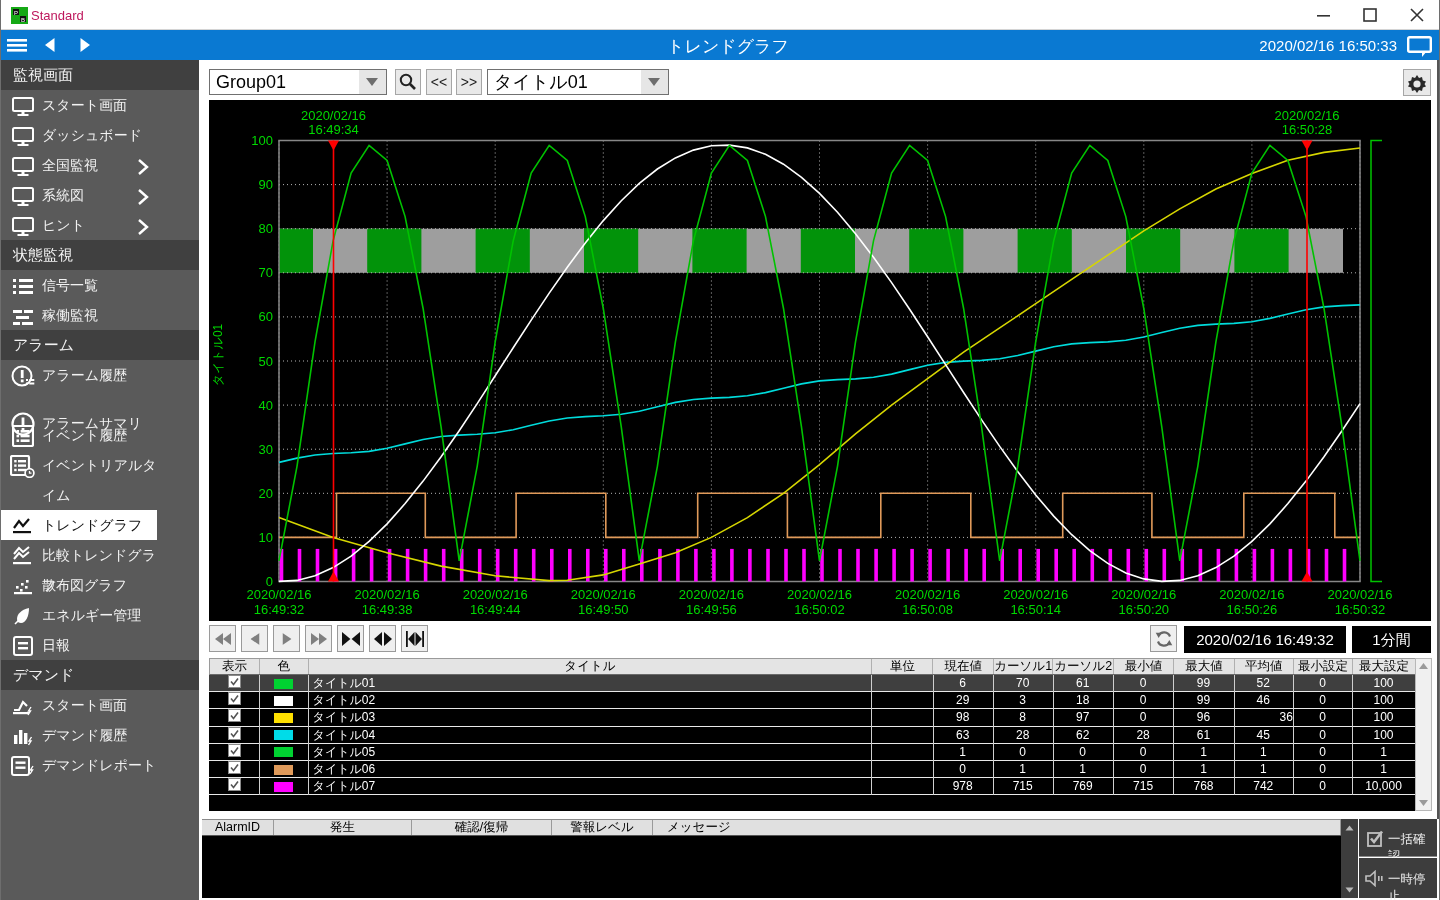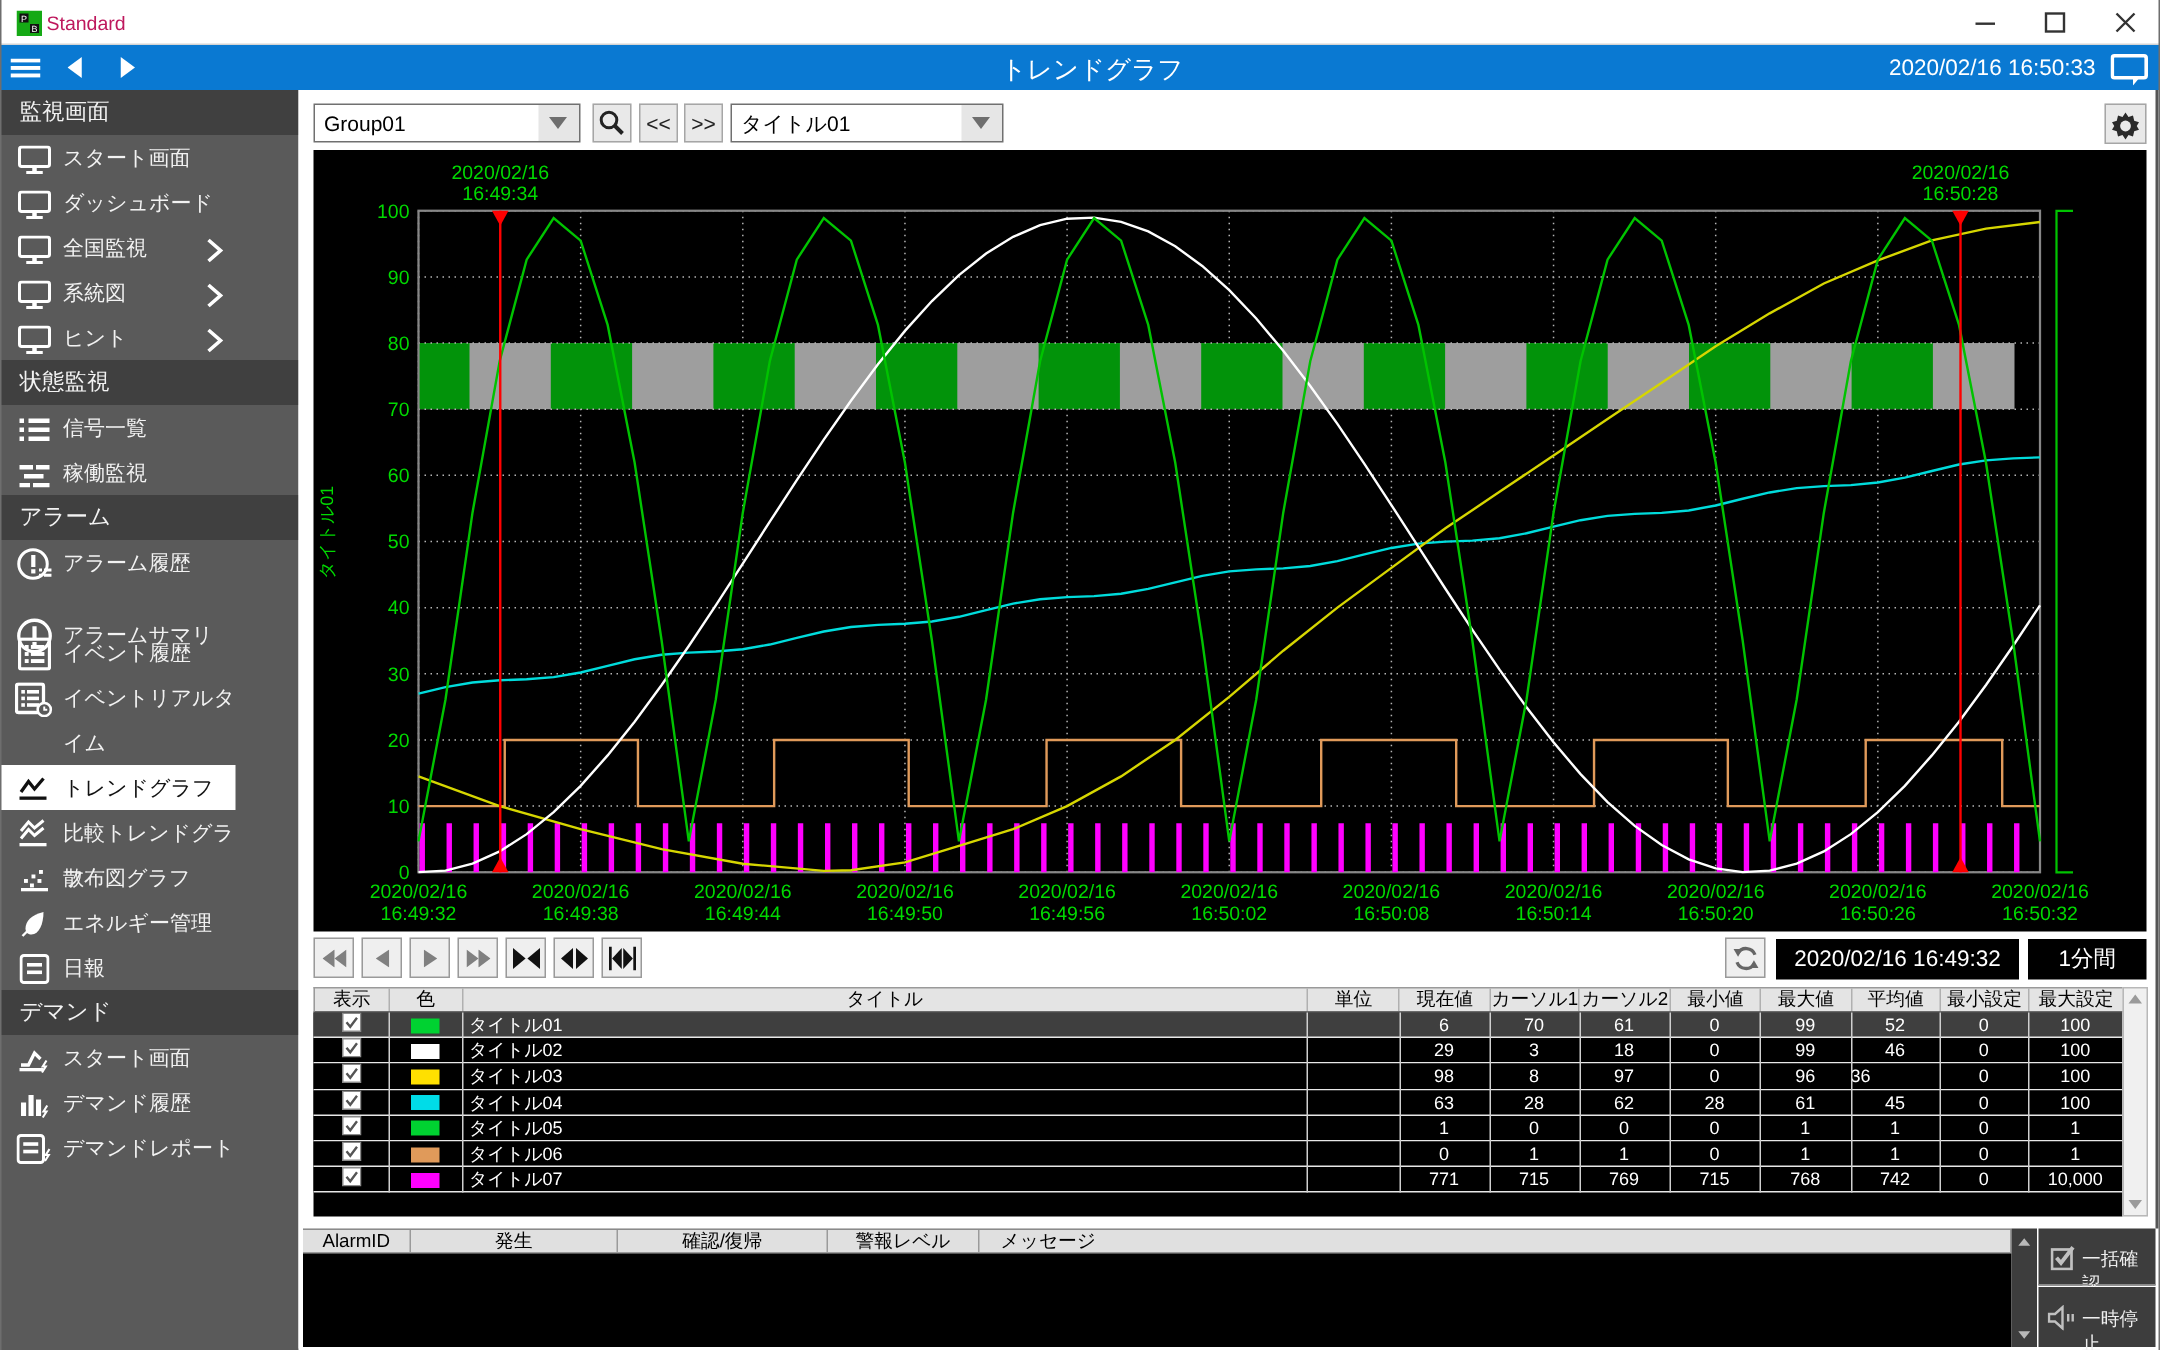--- a/index.html
+++ b/index.html
@@ -14,21 +14,21 @@
 #side {left:0;top:60px;width:199px;height:840px;background:#5a5a5a;overflow:hidden}
 .shead {position:absolute;left:0;width:199px;height:30px;background:#404040;color:#f2f2f2;font-size:15px;line-height:30px;padding-left:13px}
 .sitem {position:absolute;left:0;width:157px;height:30px;color:#f2f2f2;font-size:14px;line-height:30px}
 .sitem.sel {background:#fff;color:#111}
 .sic {position:absolute;left:10px;top:50%;transform:translateY(-50%);width:25px;text-align:center}
 .sic svg {vertical-align:middle}
 .slb {position:absolute;left:42px;top:0}
 .sarr {position:absolute;right:8px;top:6px}
 
 #main {left:199px;top:60px;width:1241px;height:840px;background:#fff}
-.combo {position:absolute;height:26px;background:#fff;border:1px solid #707070;font-size:14px;color:#000;line-height:24px;padding-left:6px}
+.combo {position:absolute;height:26px;background:#fff;border:1px solid #707070;font-size:18px;color:#000;line-height:24px;padding-left:6px}
 .combo .dar {position:absolute;right:0;top:0;width:27px;height:24px;background:#e6e6e6}
 .combo .dar:after {content:'';position:absolute;left:7px;top:8px;width:0;height:0;border-left:6.5px solid transparent;border-right:6.5px solid transparent;border-top:8px solid #6e6e6e}
 .sqbtn {position:absolute;width:26px;height:26px;background:#e9e9e9;border:1px solid #a6a6a6;text-align:center;font-size:13px;line-height:24px;color:#222}
 
 #chart {left:209px;top:100px;width:1222px;height:521px;background:#000}
 
 .nbtn {position:absolute;top:625px;width:27px;height:27px;background:#efefef;border:1px solid #9a9a9a}
 .nbtn svg {position:absolute;left:50%;top:50%;transform:translate(-50%,-50%)}
 .blackbox {position:absolute;top:626px;height:27px;background:#000;color:#fff;font-size:15px;text-align:center;line-height:27px}
 
@@ -590,21 +590,21 @@
           <path d="M3 6.5 L5.5 9.5 L10 3.5" fill="none" stroke="#555" stroke-width="1.6"></path>
         </svg></div>
       <div class="td" style="left:50px;width:48.6px"><span class="sw" style="background:#ffe000"></span></div>
       <div class="td tl" style="left:98.6px;width:563.7px">タイトル03</div>
       <div class="td" style="left:662.3px;width:61.2px"></div>
       <div class="td" style="left:723.5px;width:60.4px;text-align:center">98</div>
       <div class="td" style="left:783.9px;width:59.6px;text-align:center">8</div>
       <div class="td" style="left:843.5px;width:60.4px;text-align:center">97</div>
       <div class="td" style="left:903.9px;width:60.4px;text-align:center">0</div>
       <div class="td" style="left:964.3px;width:60.4px;text-align:center">96</div>
-      <div class="td" style="left:1024.7px;width:59.2px;text-align:left">36</div>
+      <div class="td" style="left:1024.7px;width:59.2px;text-align:right">36</div>
       <div class="td" style="left:1083.9px;width:59.2px;text-align:center">0</div>
       <div class="td" style="left:1143.1px;width:62.8px;text-align:center">100</div>
     </div>
     <div class="tr" style="top:51.6px;background:#000">
       <div class="td" style="left:0;width:50px;text-align:center"><svg width="13" height="13" viewBox="0 0 13 13">
           <rect x="0.5" y="0.5" width="12" height="12" fill="#fff" stroke="#8a8a8a"></rect>
           <path d="M3 6.5 L5.5 9.5 L10 3.5" fill="none" stroke="#555" stroke-width="1.6"></path>
         </svg></div>
       <div class="td" style="left:50px;width:48.6px"><span class="sw" style="background:#00dce8"></span></div>
       <div class="td tl" style="left:98.6px;width:563.7px">タイトル04</div>
@@ -653,21 +653,21 @@
       <div class="td" style="left:1143.1px;width:62.8px;text-align:center">1</div>
     </div>
     <div class="tr" style="top:103.2px;background:#000">
       <div class="td" style="left:0;width:50px;text-align:center"><svg width="13" height="13" viewBox="0 0 13 13">
           <rect x="0.5" y="0.5" width="12" height="12" fill="#fff" stroke="#8a8a8a"></rect>
           <path d="M3 6.5 L5.5 9.5 L10 3.5" fill="none" stroke="#555" stroke-width="1.6"></path>
         </svg></div>
       <div class="td" style="left:50px;width:48.6px"><span class="sw" style="background:#ff00ff"></span></div>
       <div class="td tl" style="left:98.6px;width:563.7px">タイトル07</div>
       <div class="td" style="left:662.3px;width:61.2px"></div>
-      <div class="td" style="left:723.5px;width:60.4px;text-align:center">771</div>
+      <div class="td" style="left:723.5px;width:60.4px;text-align:center">978</div>
       <div class="td" style="left:783.9px;width:59.6px;text-align:center">715</div>
       <div class="td" style="left:843.5px;width:60.4px;text-align:center">769</div>
       <div class="td" style="left:903.9px;width:60.4px;text-align:center">715</div>
       <div class="td" style="left:964.3px;width:60.4px;text-align:center">768</div>
       <div class="td" style="left:1024.7px;width:59.2px;text-align:center">742</div>
       <div class="td" style="left:1083.9px;width:59.2px;text-align:center">0</div>
       <div class="td" style="left:1143.1px;width:62.8px;text-align:center">10,000</div>
     </div>
     <div style="position:absolute;left:50.0px;top:0;width:1px;height:120.4px;background:#cfcfcf"></div>
     <div style="position:absolute;left:98.6px;top:0;width:1px;height:120.4px;background:#cfcfcf"></div>

